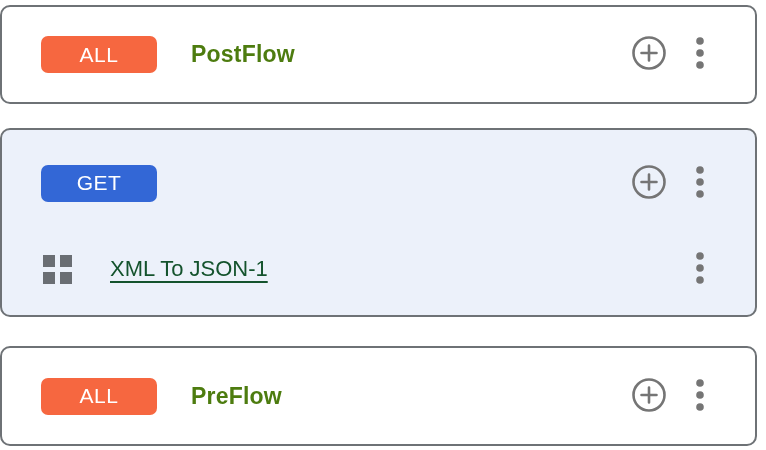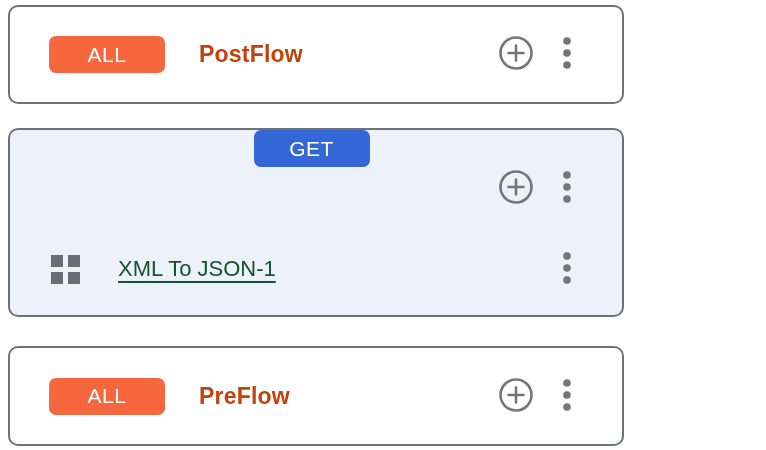--- a/index.html
+++ b/index.html
@@ -5,37 +5,37 @@
   * { margin: 0; padding: 0; box-sizing: border-box; }
   html, body {
     width: 766px; height: 450px;
     background: #ffffff;
     font-family: "Liberation Sans", sans-serif;
     overflow: hidden;
     position: relative;
   }
   .card {
     position: absolute;
-    left: 8px;
-    width: 616px;
+    left: 0;
+    width: 757px;
     background: #ffffff;
     border: 2px solid #6E7276;
     border-radius: 10px;
   }
   .card-postflow { top: 5px;   height: 99px;  }
   .card-condflow { top: 128px; height: 189px; }
   .card-preflow  { top: 346px; height: 100px; }
 
   .flow-row {
     display: flex;
     align-items: center;
     height: 100%;
     padding: 0 48px 0 39px;
   }
-  .card-condflow .flow-row.header-row { height: 106px; flex-direction: column; }
+  .card-condflow .flow-row.header-row { height: 106px; }
   .policy-row {
     display: flex;
     align-items: center;
     height: 66px;
     padding: 0 48px 0 40px;
   }
 
   .method-badge {
     min-width: 116px;
     height: 37px;
@@ -45,21 +45,21 @@
     justify-content: center;
     color: #ffffff;
     font-size: 21px;
     letter-spacing: 0.5px;
     flex: 0 0 auto;
   }
   .flow-title {
     margin-left: 34px;
     font-size: 23px;
     font-weight: bold;
-    color: #c2410c;
+    color: #4d7c0f;
     letter-spacing: 0.2px;
     white-space: nowrap;
   }
   .actions {
     margin-left: auto;
     display: flex;
     align-items: center;
     gap: 24px;
   }
   button.icon-btn {

